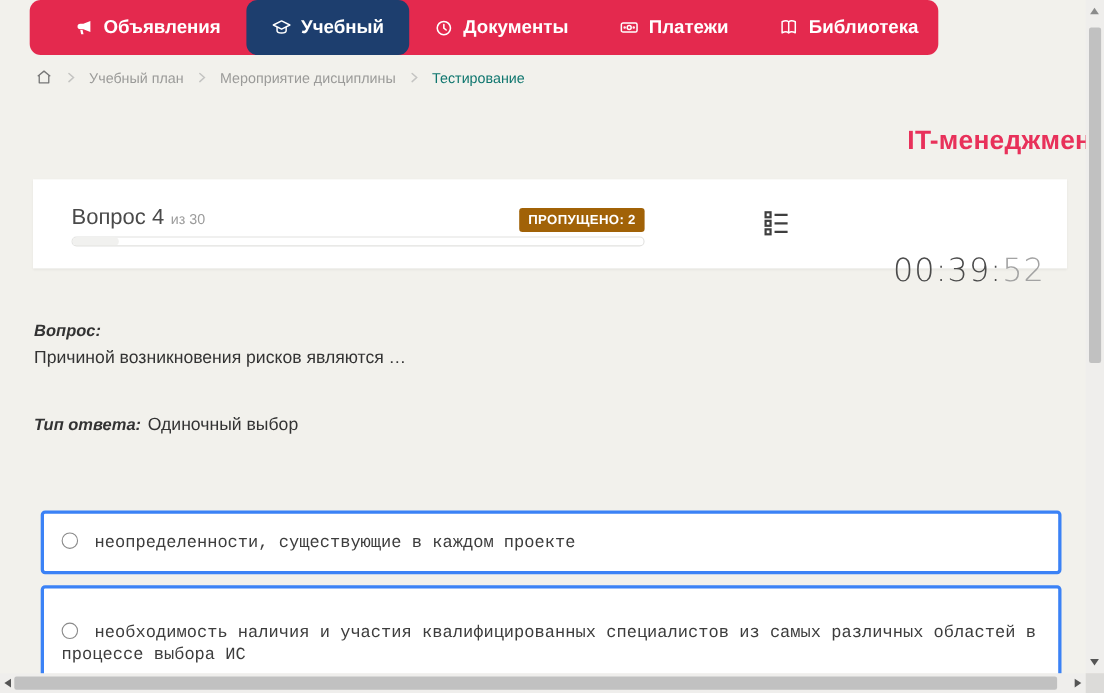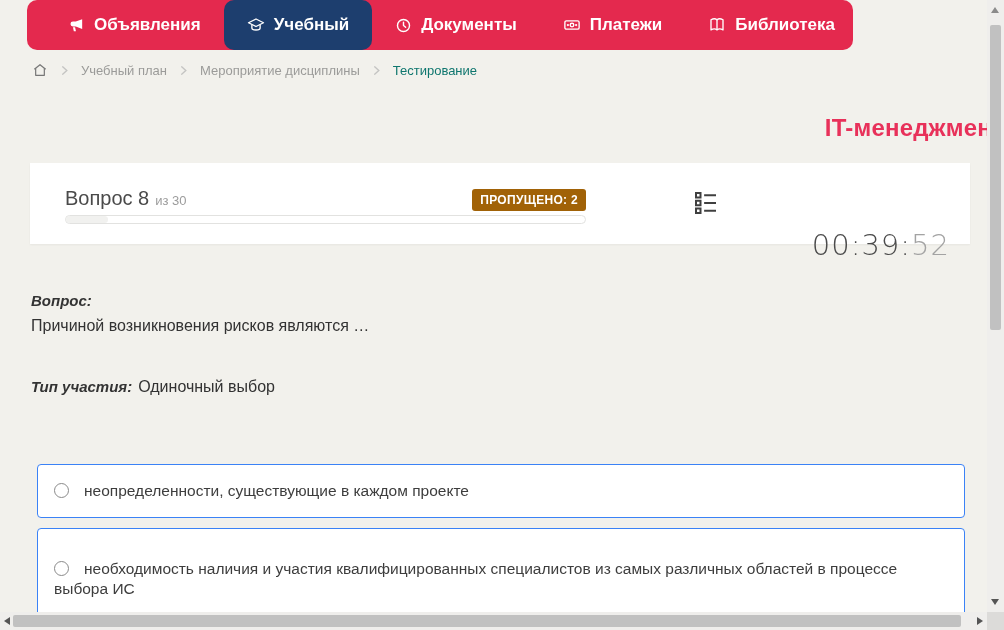--- a/index.html
+++ b/index.html
@@ -57,22 +57,22 @@
 
   
   .q-heading { position:absolute; left:31px; top:292px; font-size:15px; font-weight:700;
                font-style:italic; color:#333; }
   .q-text { position:absolute; left:31px; top:317px; font-size:16px; color:#333; }
   .type-line { position:absolute; left:31px; top:378px; font-size:16px; color:#333; }
   .type-line .tl { font-size:15px; font-weight:700; font-style:italic; margin-right:6px; }
 
   
   .options { position:absolute; left:37px; top:464px; width:928px; }
-  .option { background:#fff; border:1px solid #3b82f6; border-radius:4px; padding:16px;
-            font-size:15.5px; line-height:20px; color:#3d3d3d; margin-bottom:10px; cursor:pointer; }
+  .option { background:#fff; border:3px solid #3b82f6; border-radius:4px; padding:16px;
+            font-size:15.5px; line-height:20px; color:#3d3d3d; margin-bottom:10px; cursor:pointer;font-family:Liberation Mono, monospace; }
   .option.two-line { padding:30px 16px; margin-bottom:12px; }
   .option.stub { height:20px; padding:6px 16px; }
   .radio { display:inline-block; width:15px; height:15px; border:1px solid #8a8a8a; border-radius:50%;
            background:#fff; vertical-align:-2px; margin-right:15px; }
 </style>
 </head>
 <body>
 
 <div id="stage">
 
@@ -151,21 +151,21 @@
           <path d="M8 4l9 8-9 8"></path>
         </svg>
     </span>
     <span class="crumb current">Тестирование</span>
   </div>
 
   <h1 class="page-title">IT-менеджмент</h1>
 
   <div class="qcard">
     <div class="q-label">
-      <span>Вопрос 8</span><span class="q-of">из 30</span>
+      <span>Вопрос 4</span><span class="q-of">из 30</span>
     </div>
     <div class="skip-badge">ПРОПУЩЕНО: 2</div>
     <div class="progress-track">
       <div class="progress-fill" style="width:8%;"></div>
     </div>
     <div class="qlist-btn">
       <span class="nico">
         <svg width="30" height="30" viewBox="0 0 24 24" fill="none" stroke="#3f3f3f" stroke-width="1.6">
             <rect x="4" y="4" width="3.6" height="3.6"></rect>
             <line x1="10.5" y1="5.8" x2="20" y2="5.8"></line>
@@ -177,21 +177,21 @@
       </span>
     </div>
     <div class="timer">
       <span>00:39:</span><span class="sec">52</span>
     </div>
   </div>
 
   <div class="q-heading">Вопрос:</div>
   <div class="q-text">Причиной возникновения рисков являются …</div>
   <div class="type-line">
-    <span class="tl">Тип участия:</span><span>Одиночный выбор</span>
+    <span class="tl">Тип ответа:</span><span>Одиночный выбор</span>
   </div>
 
   <div class="options">
     <div class="option">
       <span class="radio"></span><span>неопределенности, существующие в каждом проекте</span>
     </div>
     <div class="option two-line">
       <span class="radio"></span><span>необходимость наличия и участия квалифицированных специалистов из самых различных областей в процессе выбора ИС</span>
     </div>
     <div class="option stub"></div>

